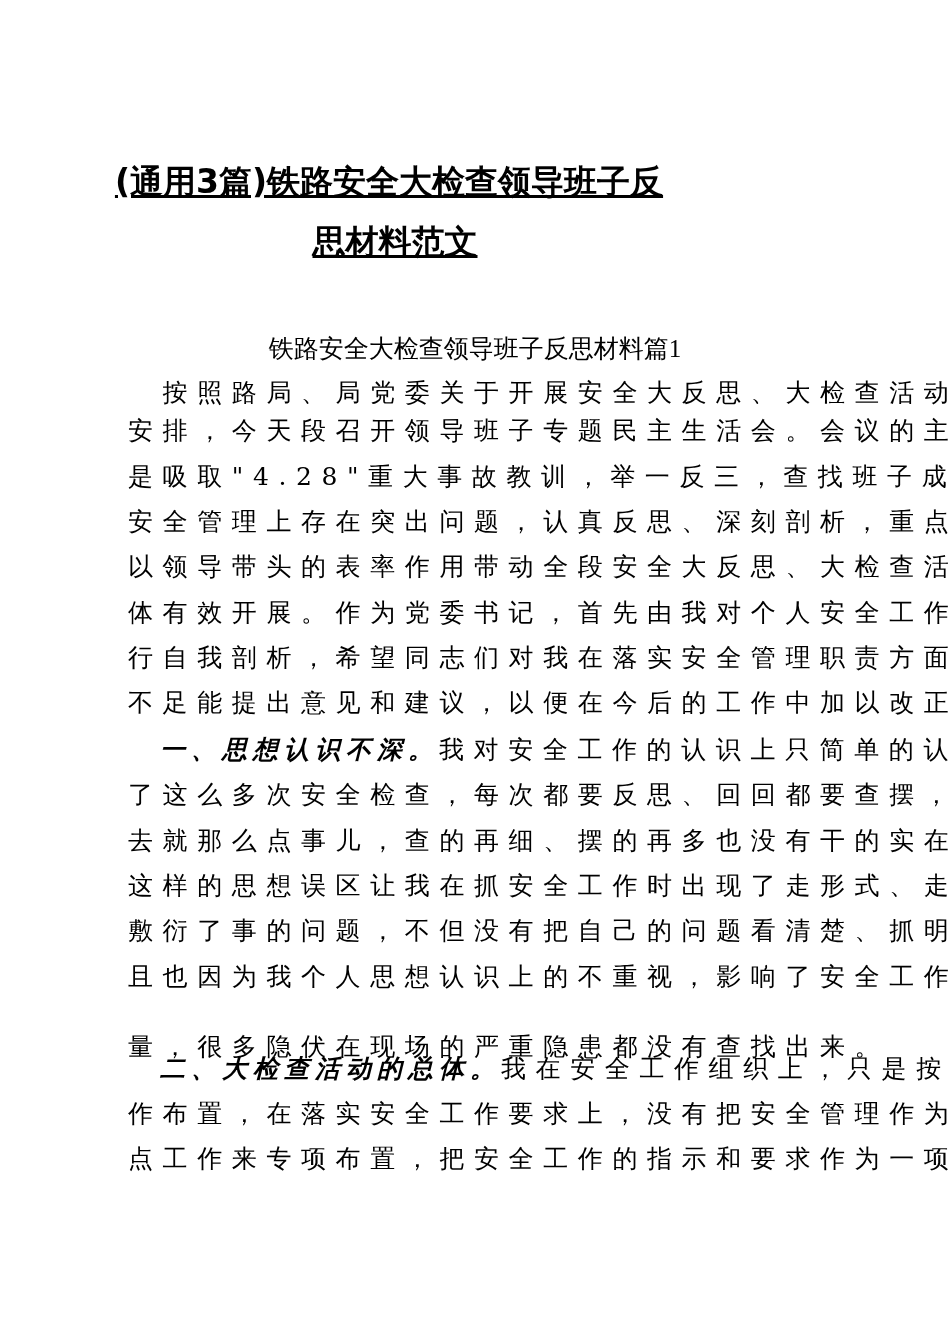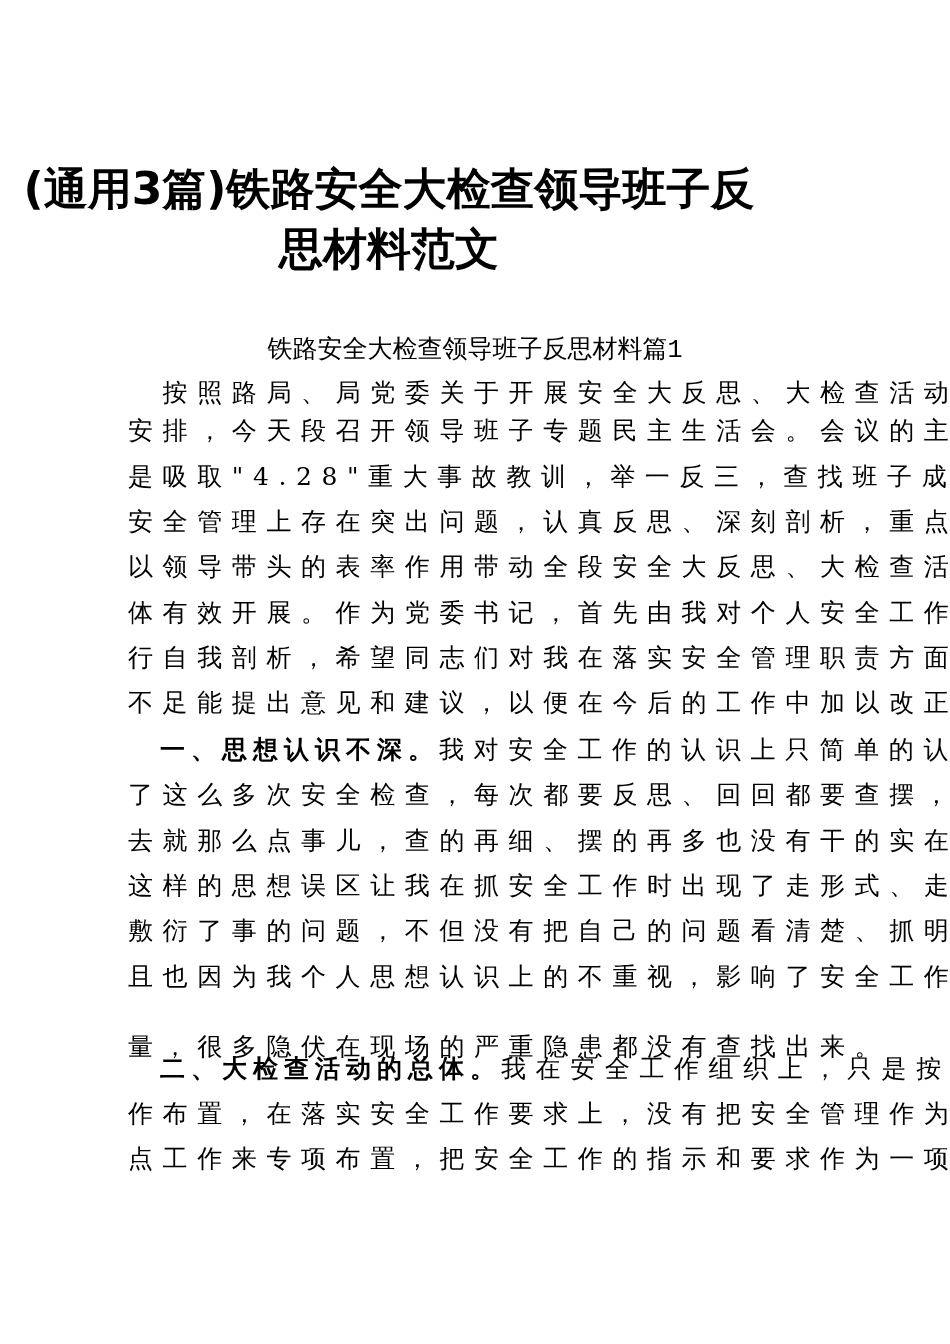--- a/index.html
+++ b/index.html
@@ -1,34 +1,34 @@
 <!DOCTYPE html>
 <html><head>
   <meta charset="utf-8">
   <style>
     html, body { margin: 0; padding: 0; background: #ffffff; }
     body { width: 950px; height: 1344px; position: relative; overflow: hidden; }
     .page { position: absolute; left: 0; top: 0; width: 950px; height: 1344px; background: #fff; }
     .title {
       position: absolute; left: 0; width: 778px; text-align: center;
       font-family: "DejaVu Sans", sans-serif; font-weight: bold;
-      font-size: 44px; color: #000; letter-spacing: 0px;
+      font-size: 33px; color: #000; letter-spacing: 0px; text-decoration: underline;
     }
     .title-line1 { top: 160px; }
-    .title-line2 { top: 220px; }
+    .title-line2 { top: 220px; margin-left: 6px; }
     .subtitle {
       position: absolute; left: 0; width: 950px; top: 332px; text-align: center;
-      font-family: Liberation Mono, monospace; font-size: 25px; color: #000;
+      font-family: Liberation Serif, serif; font-size: 25px; color: #000;
     }
     .line {
       position: absolute; left: 128px; width: 700px; white-space: nowrap;
       font-family: "DejaVu Serif", serif; font-size: 25px; color: #000;
       letter-spacing: 9.6px;
     }
-    .bold { font-family: "DejaVu Sans", sans-serif; font-weight: bold; letter-spacing: 6px; }
+    .bold { font-family: "DejaVu Sans", sans-serif; font-weight: bold; letter-spacing: 6px; font-style: italic; }
   </style>
 </head>
 <body>
 
 <div class="page">
   <div class="title title-line1">(通用3篇)铁路安全大检查领导班子反</div>
   <div class="title title-line2">思材料范文</div>
 
   <div class="subtitle">铁路安全大检查领导班子反思材料篇1</div>
 

